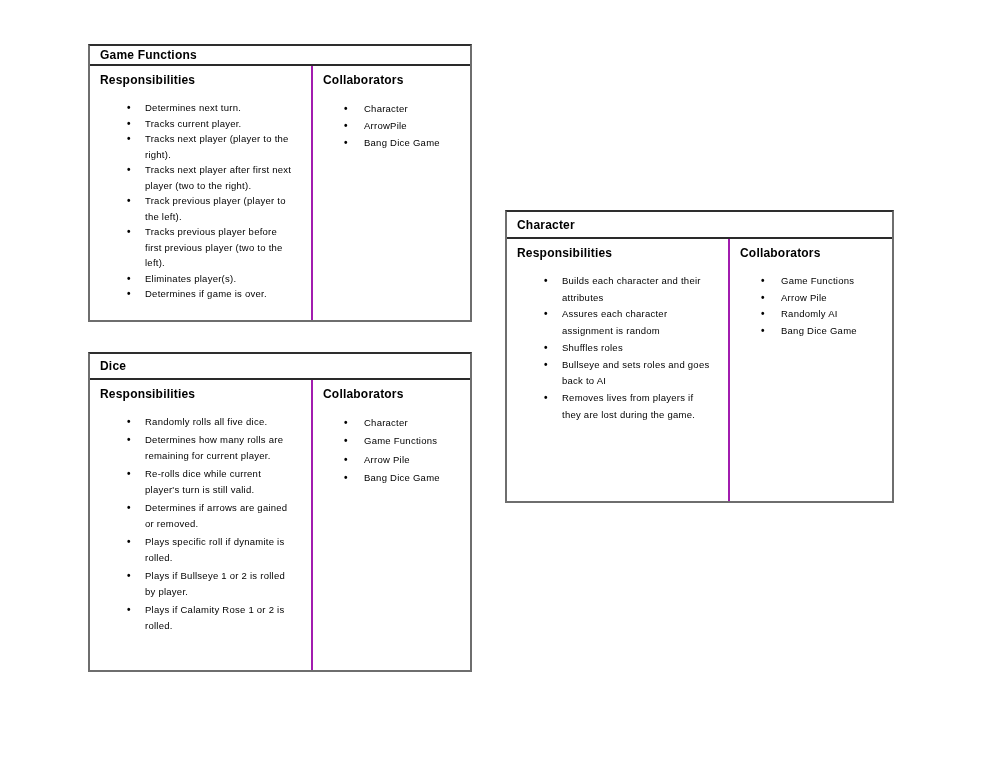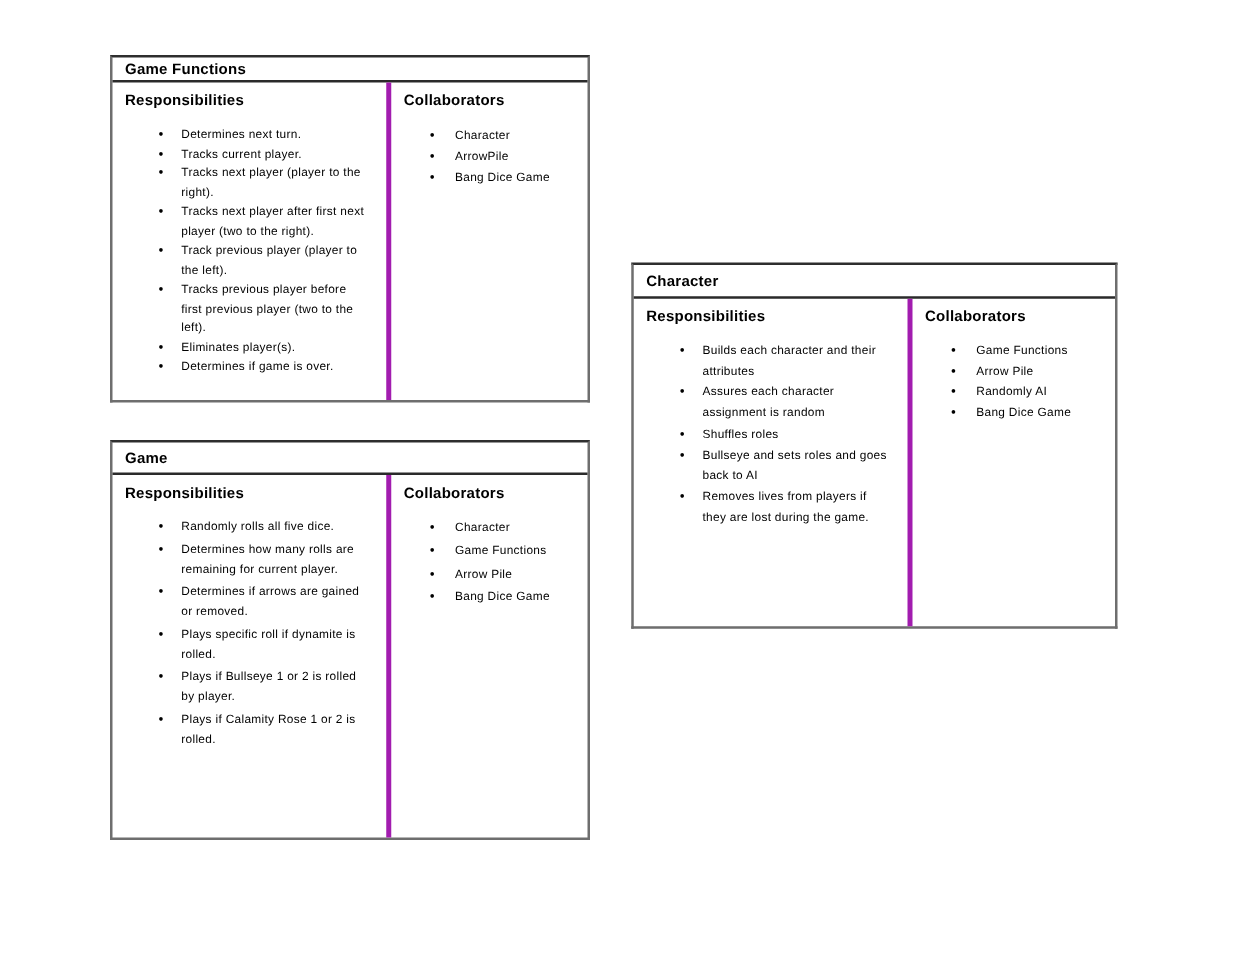--- a/index.html
+++ b/index.html
@@ -36,21 +36,21 @@
     white-space: nowrap;
   }
   .card-body {
     display: flex;
     align-items: stretch;
   }
   .col {
     box-sizing: border-box;
   }
   .col-resp {
-    border-right: 4px solid #a21caf;
+    border-right: 2px solid #a21caf;
   }
   .col-collab { flex: 1; }
   .col-heading {
     font-weight: bold;
     font-size: 12px;
     letter-spacing: 0.2px;
     padding: 7px 0 0 10px;
     white-space: nowrap;
   }
   ul.bullets {
@@ -125,27 +125,28 @@
         <ul class="bullets">
           <li>Character</li>
           <li>ArrowPile</li>
           <li>Bang Dice Game</li>
         </ul>
       </div>
     </div>
   </div>
 
   <div class="card card-2">
-    <div class="card-title">Game</div>
+    <div class="card-title">Dice</div>
     <div class="card-body">
       <div class="col col-resp">
         <div class="col-heading">Responsibilities</div>
         <ul class="bullets">
           <li>Randomly rolls all five dice.</li>
           <li>Determines how many rolls are remaining for current player.</li>
+          <li>Re-rolls dice while current player's turn is still valid.</li>
           <li>Determines if arrows are gained or removed.</li>
           <li>Plays specific roll if dynamite is rolled.</li>
           <li>Plays if Bullseye 1 or 2 is rolled by player.</li>
           <li>Plays if Calamity Rose 1 or 2 is rolled.</li>
         </ul>
       </div>
       <div class="col col-collab">
         <div class="col-heading">Collaborators</div>
         <ul class="bullets">
           <li>Character</li>

